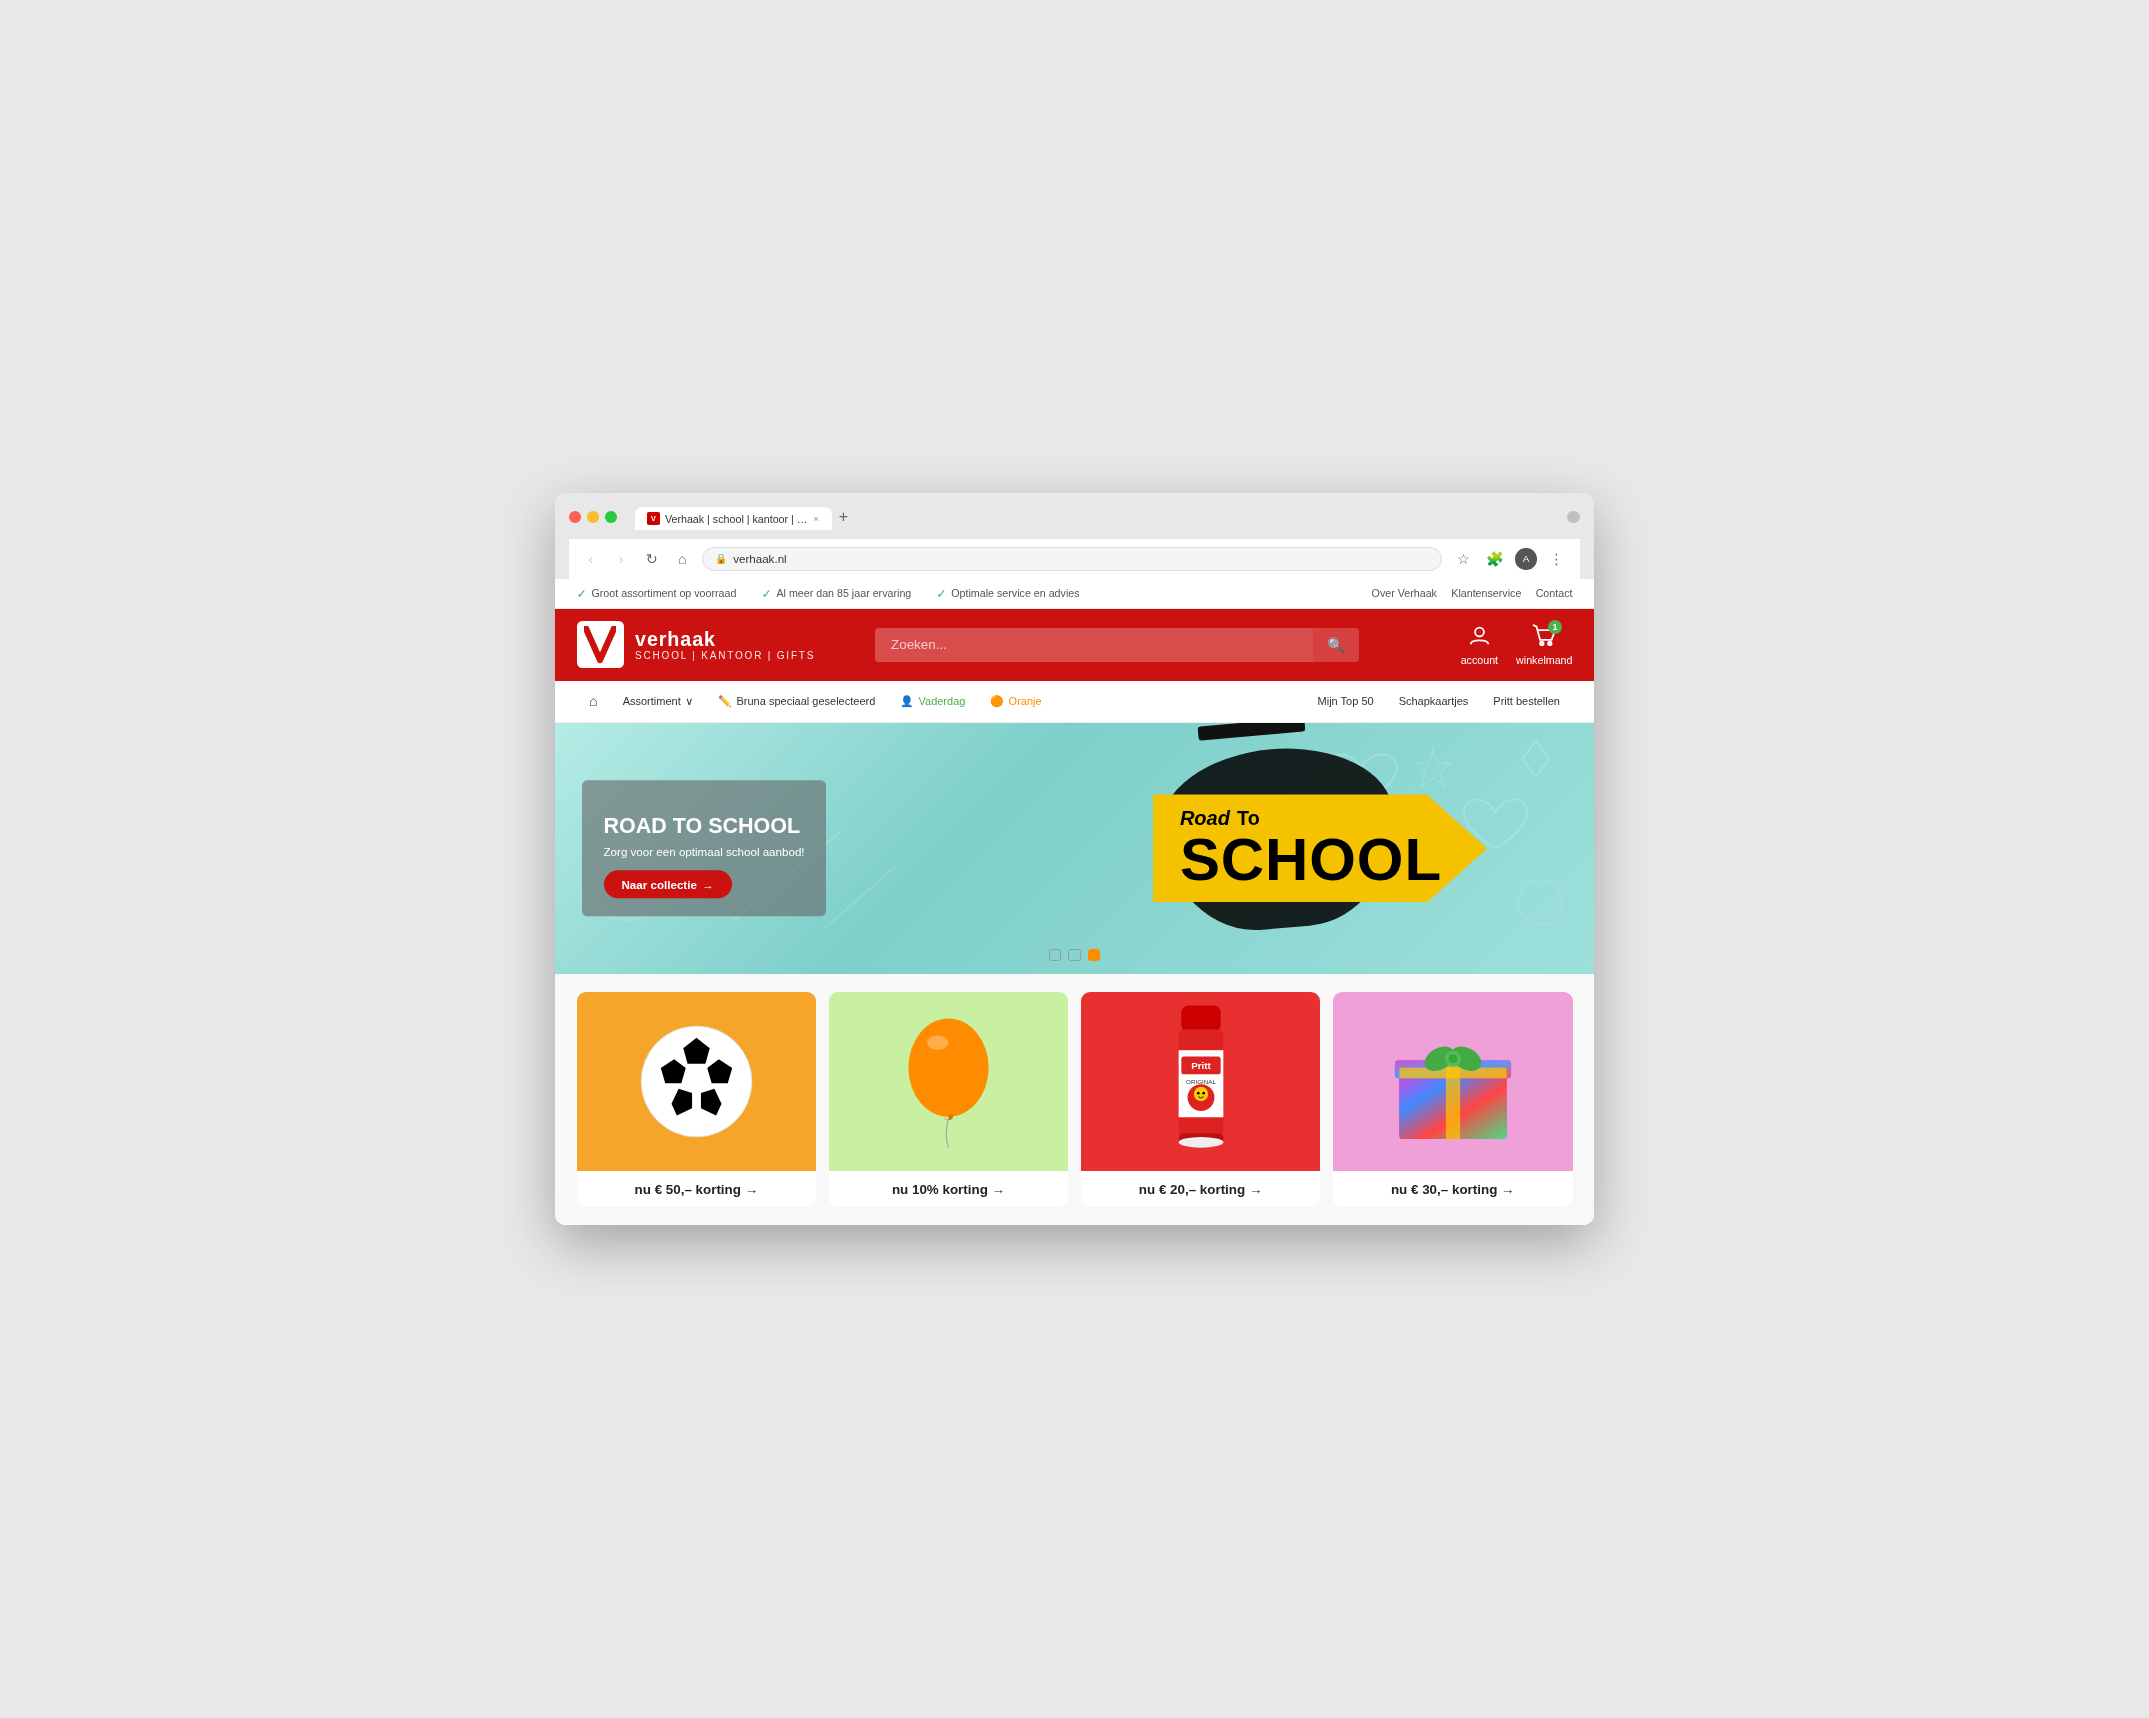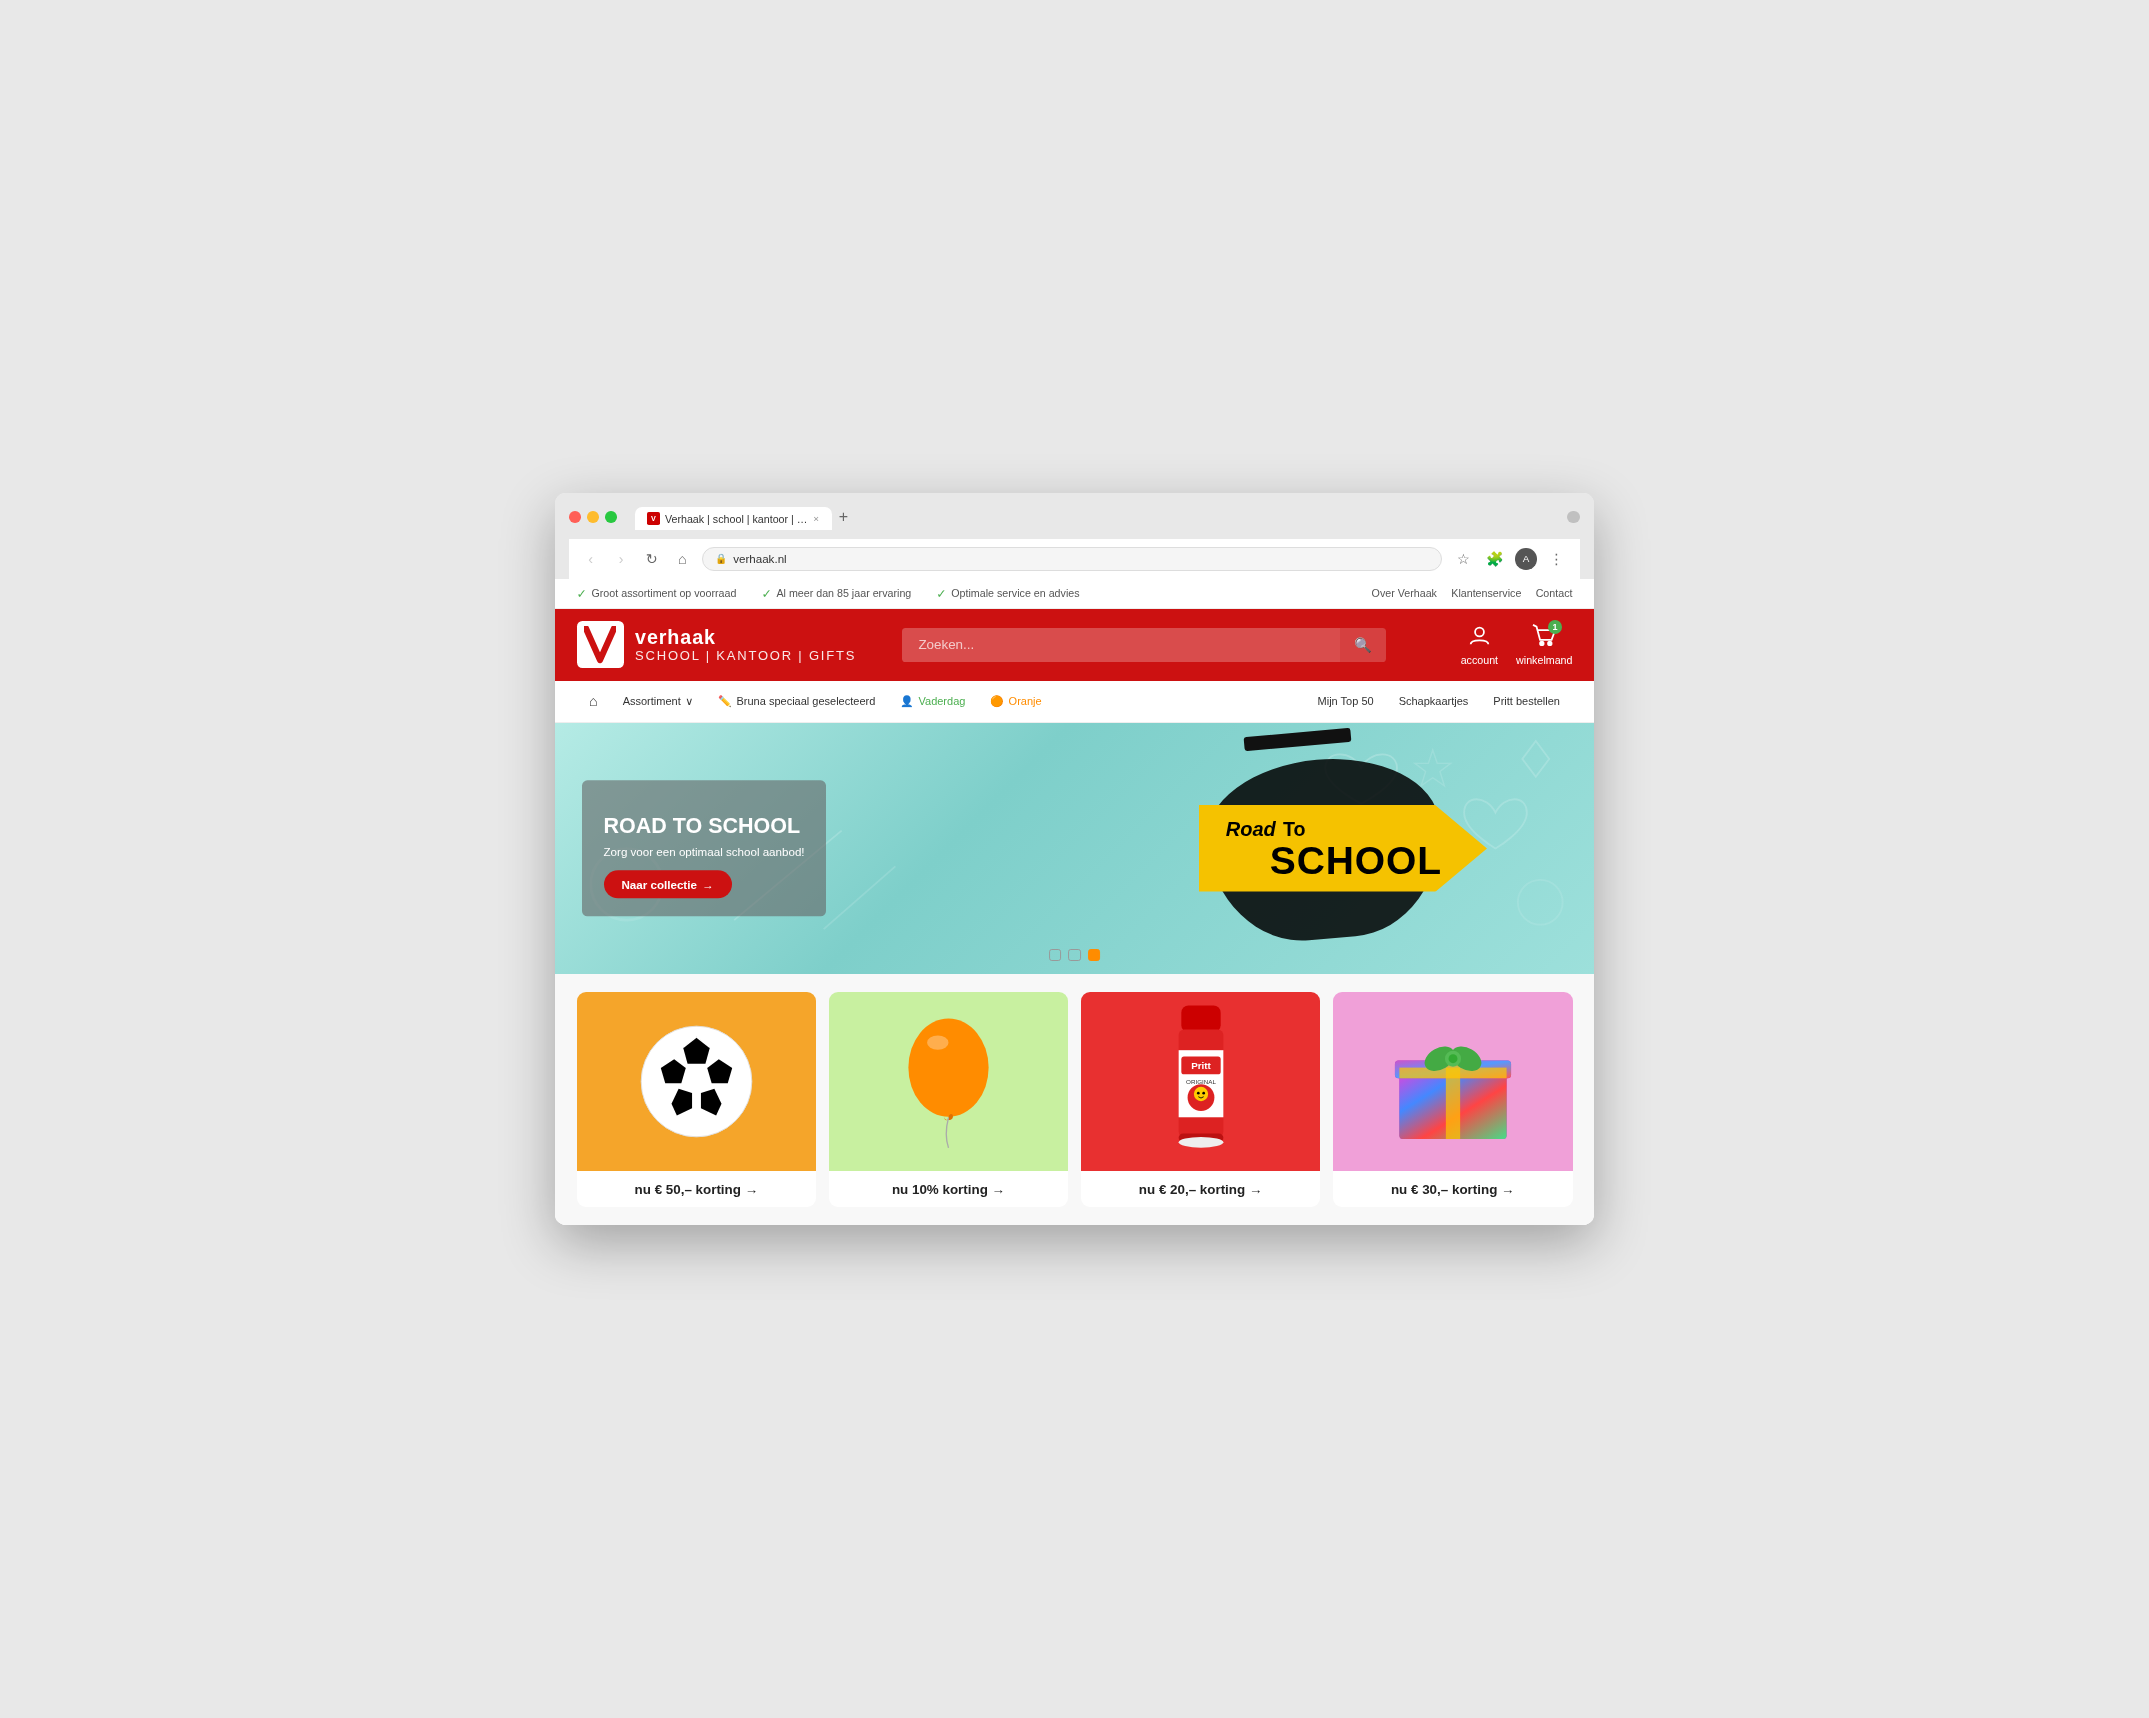--- a/index.html
+++ b/index.html
@@ -172,21 +172,21 @@
       color: white;
       line-height: 1.1;
     }
     .logo-name {
       font-size: 19.7px;
       font-weight: 900;
       letter-spacing: 0.9px;
       text-transform: lowercase;
     }
     .logo-tagline {
-      font-size: 13px;
+      font-size: 10px;
       letter-spacing: 1.8px;
       text-transform: uppercase;
       opacity: 0.9;
     }
 
     .search-bar {
       flex: 1;
       max-width: 484px;
       margin: 0 auto;
       display: flex;
@@ -539,21 +539,21 @@
           
           <div style="position:absolute; top:-45px; left:9px; width:233px; height:179px; background:rgba(0,0,0,0.85); border-radius:50% 50% 40% 40%/40% 40% 60% 60%; transform:rotate(-5deg); z-index:0;"></div>
           
           <div style="position:absolute;top:-72px;left:45px;width:107px;height:14.3px;background:#111;border-radius:2.7px;transform:rotate(-5deg);z-index:1;"></div>
           
           <div style="position:relative;z-index:2;background:#f5c200;padding:12.5px 45px 12.5px 27px;clip-path:polygon(0% 0%, 82% 0%, 100% 50%, 82% 100%, 0% 100%);min-width:233px;display:flex;flex-direction:column;align-items:flex-start;">
             <div style="display:flex;align-items:baseline;gap:7.2px;">
               <span style="font-family: 'Impact', 'Arial Black', sans-serif;font-size:20px;font-weight:900;color:black;font-style:italic;">Road</span>
               <span style="font-family: 'Impact', 'Arial Black', sans-serif;font-size:19.7px;font-weight:900;color:black;">To</span>
             </div>
-            <div style="font-family: 'Impact', 'Arial Black', sans-serif;font-size:39px;font-weight:900;color:black;line-height:1;letter-spacing:0.9px;margin-left:44px;">SCHOOL</div>
+            <div style="font-family: 'Impact', 'Arial Black', sans-serif;font-size:60px;font-weight:900;color:black;line-height:1;letter-spacing:0.9px;">SCHOOL</div>
           </div>
         </div>
       </div>
 
       <div class="hero-dots">
         <div class="hero-dot"></div>
         <div class="hero-dot"></div>
         <div class="hero-dot active"></div>
       </div>
     </div>

